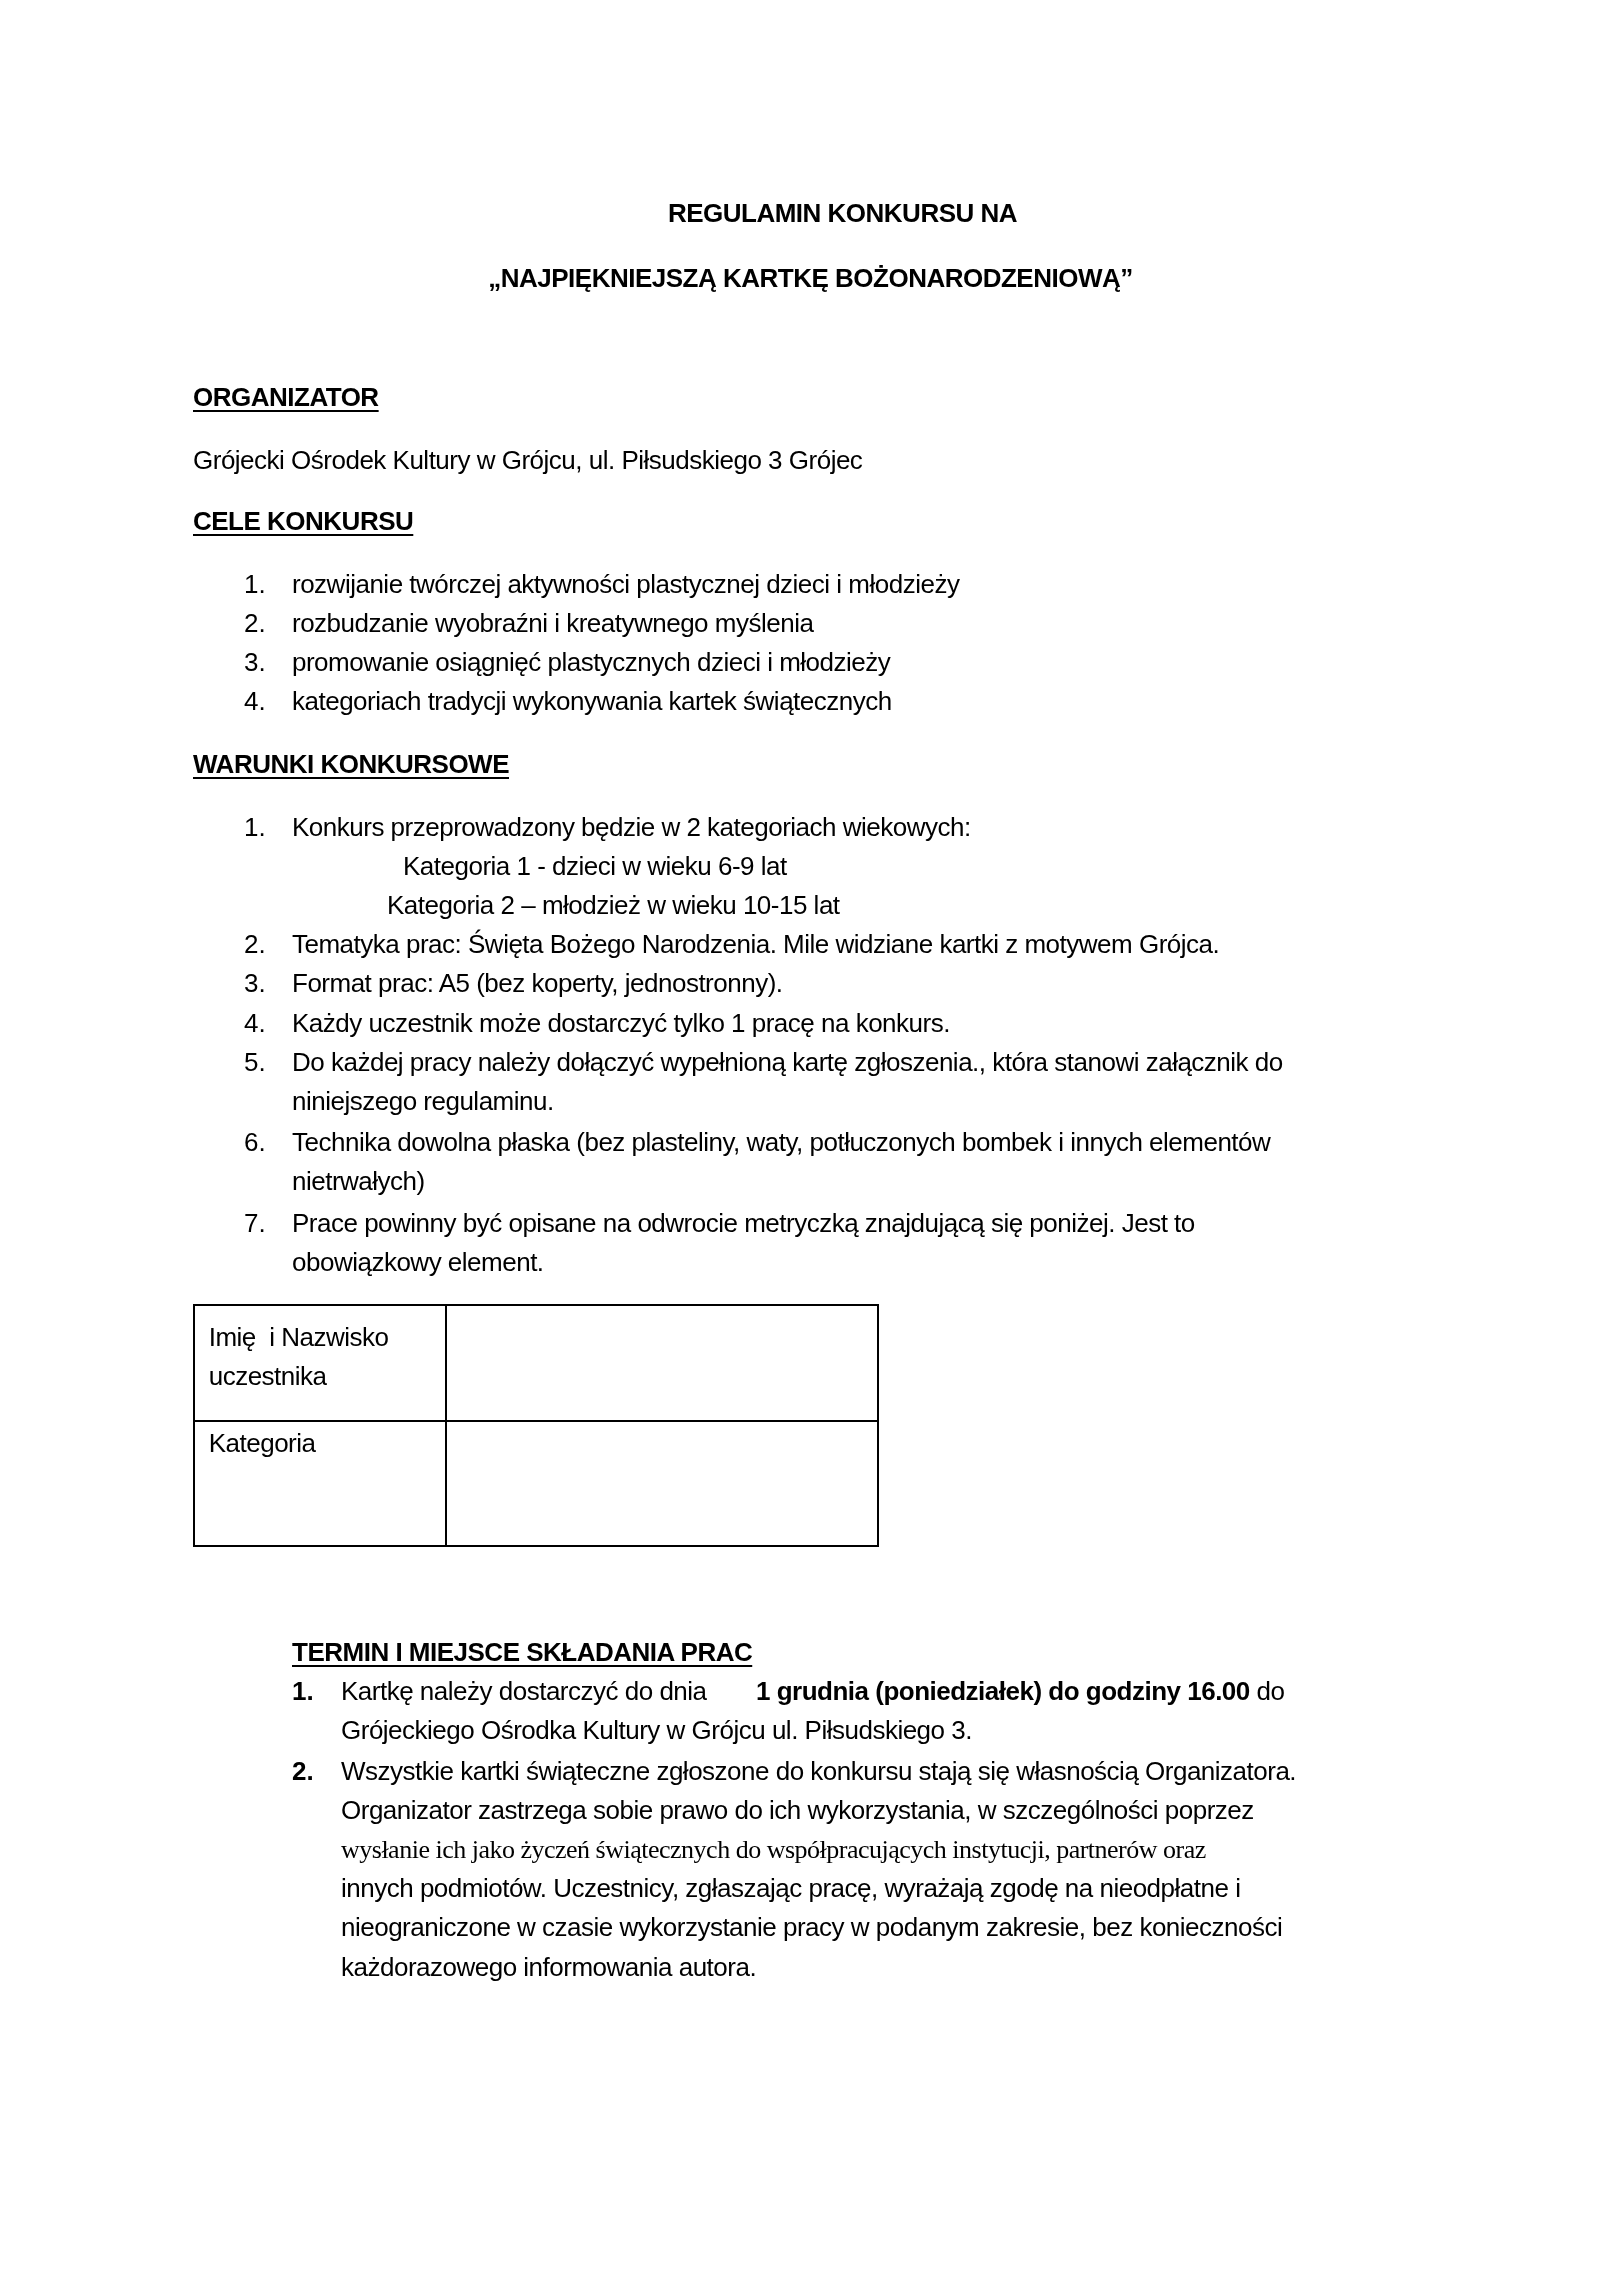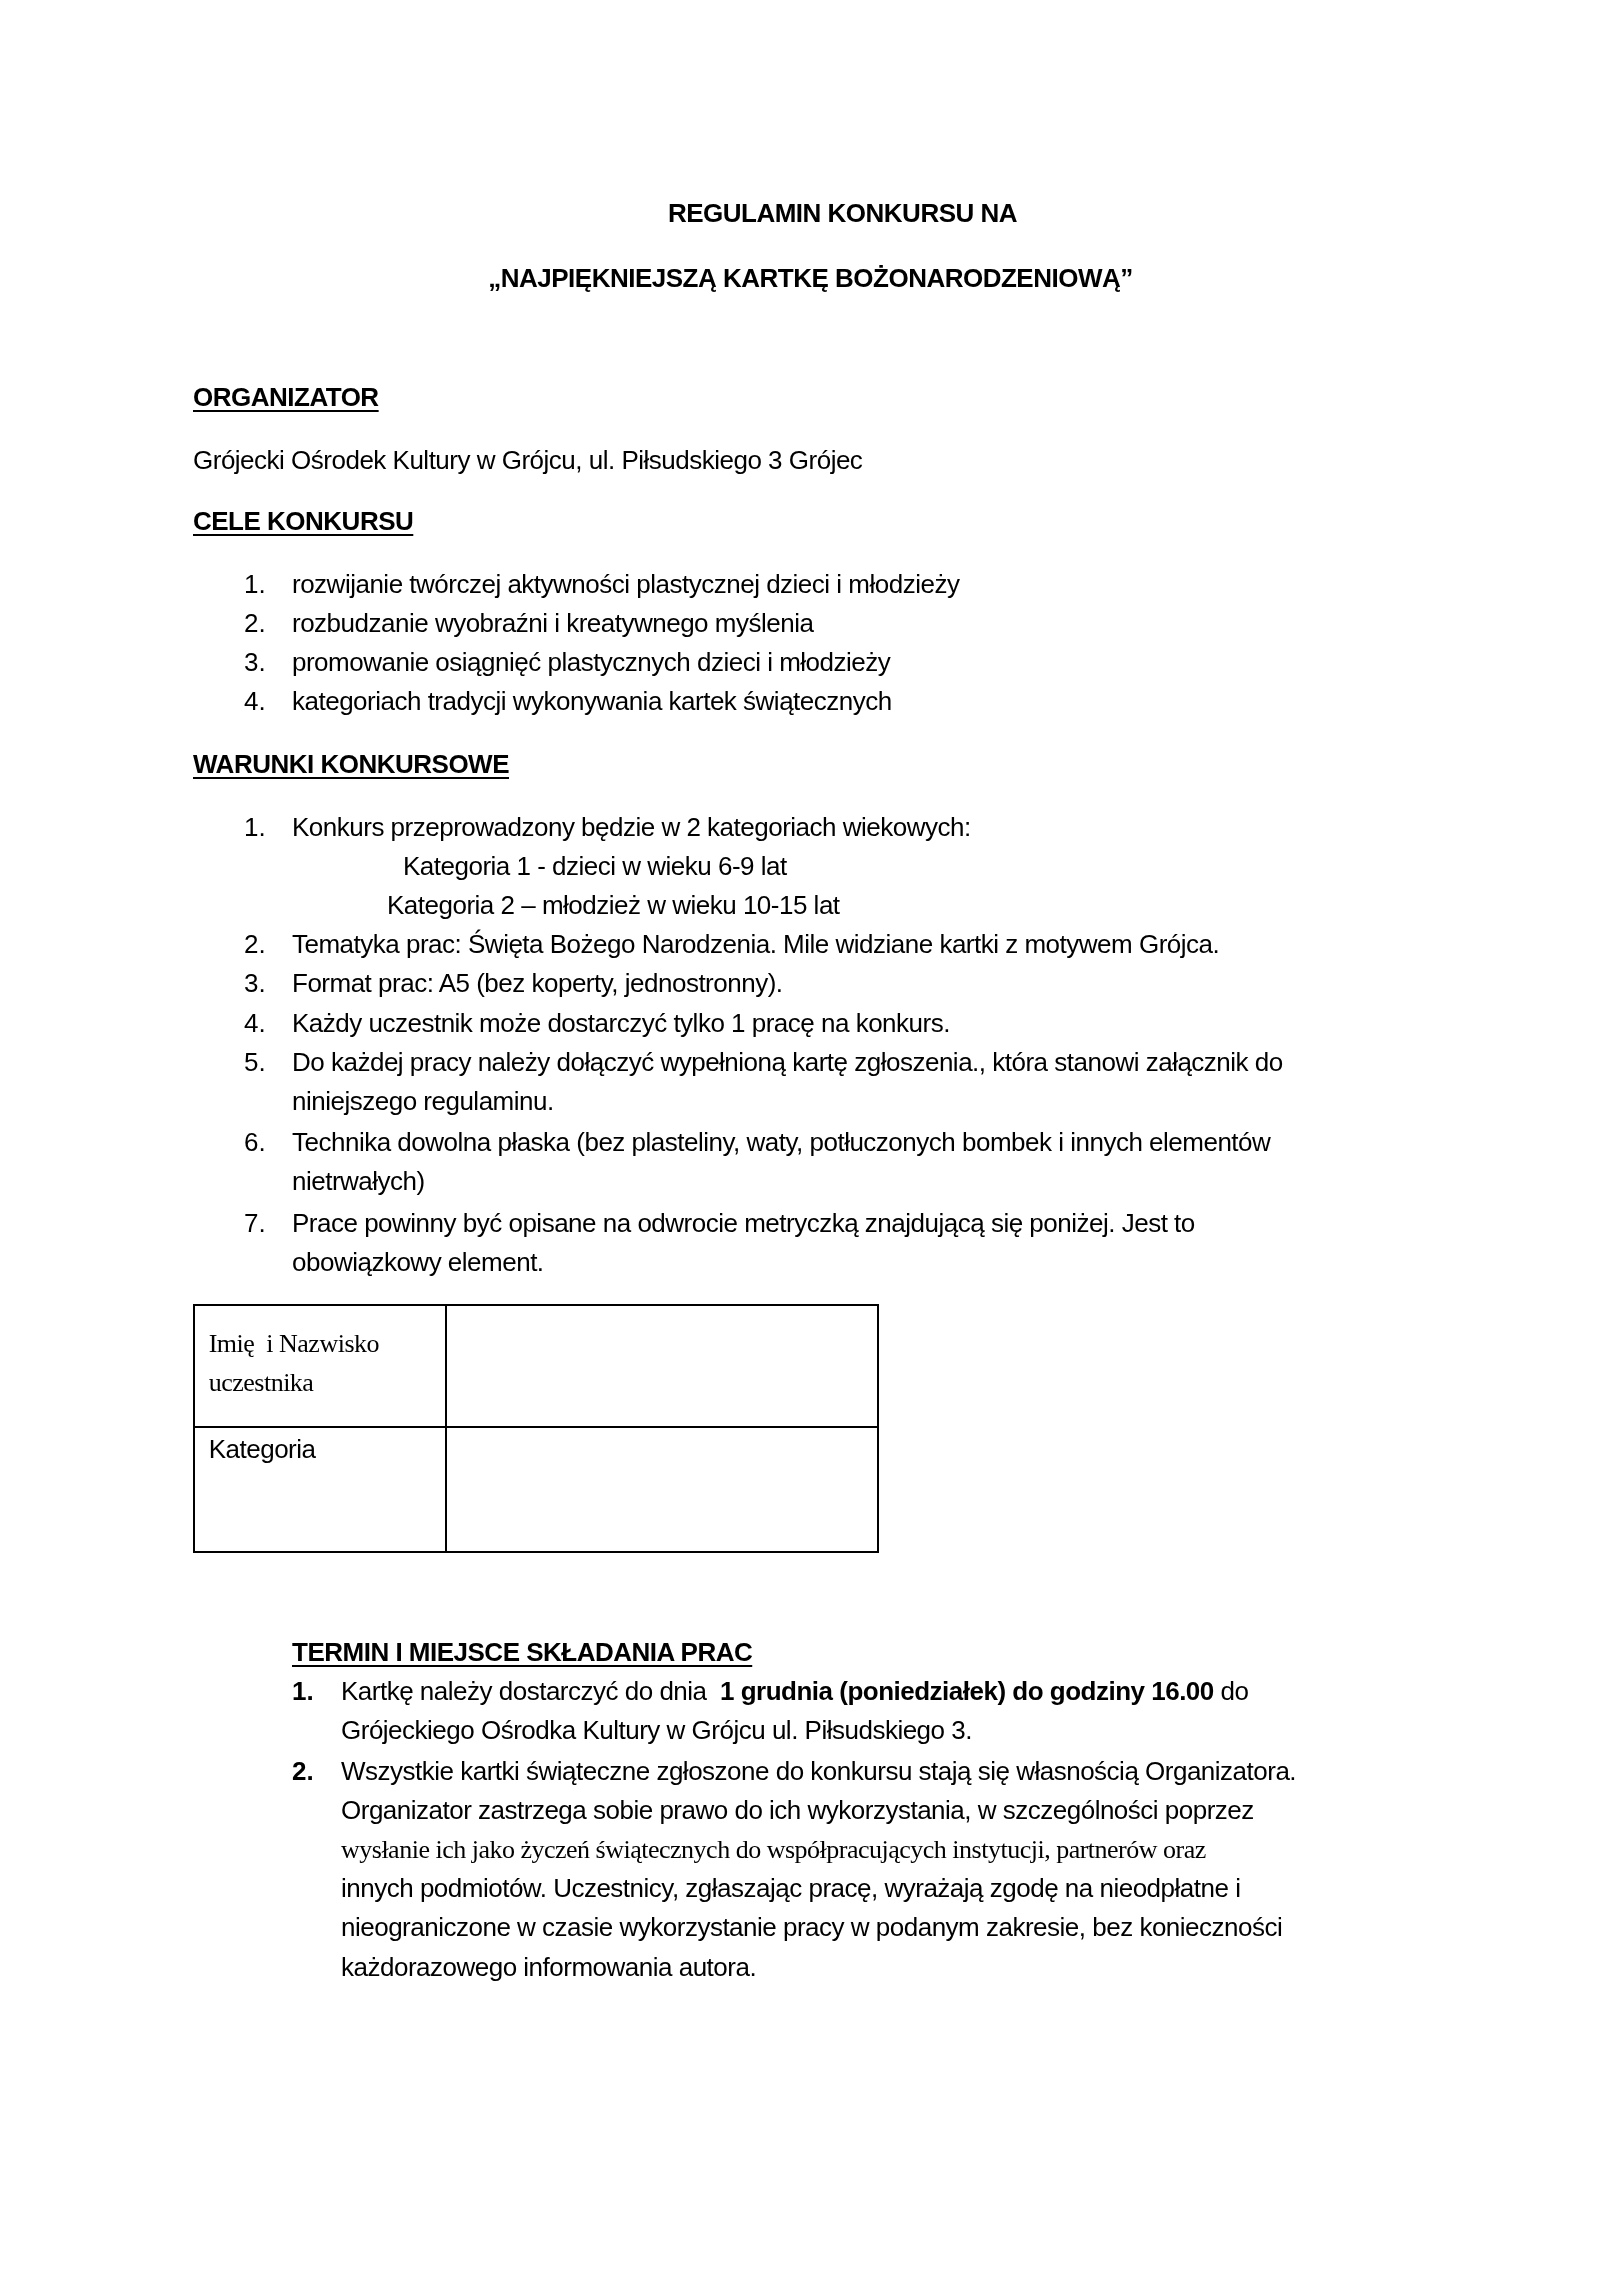--- a/index.html
+++ b/index.html
@@ -9,21 +9,21 @@
   .t { position: absolute; white-space: nowrap; font-size: 26px; line-height: 39px; letter-spacing: -0.5px; }
   .b { font-weight: bold; }
   .u { text-decoration: underline; text-underline-offset: 3.9px; text-decoration-thickness: 2px; }
   .center { left: 0; width: 1621px; text-align: center; }
   .num { position: absolute; white-space: nowrap; font-size: 26px; line-height: 39px; }
   table.metr { position: absolute; left: 193px; top: 1304px; border-collapse: collapse; }
   table.metr td { border: 2px solid #000; vertical-align: top; padding: 0 13.7px; font-size: 26px;
                   line-height: 39px; letter-spacing: -0.5px; }
   table.metr td.lab { width: 223px; }
   table.metr td.val { width: 402px; }
-  table.metr tr.r1 td { height: 102px; padding-top: 18px; font-family: Liberation Serif, serif; }
+  table.metr tr.r1 td { height: 102px; padding-top: 12px; }
   table.metr tr.r2 td { height: 121px; padding-top: 2px; }
 </style>
 </head>
 <body>
 
 <div class="page">
 
   <div class="t b center" style="top:194px;margin-left:32px;">REGULAMIN KONKURSU NA</div>
   <div class="t b center" style="top:259px;">„NAJPIĘKNIEJSZĄ KARTKĘ BOŻONARODZENIOWĄ”</div>
 
@@ -86,21 +86,21 @@
       </td>
       <td class="val"></td>
     </tr>
   </tbody>
     </table>
 
   <div class="t b u" style="left:292px; top:1633px;">TERMIN I MIEJSCE SKŁADANIA PRAC</div>
   <div>
     <div class="num b" style="left:292px; top:1672px;">1.</div>
     <div class="t" style="left:341px; top:1672px;">
-      <span style="white-space:pre;">Kartkę należy dostarczyć do dnia </span><span class="b" style="white-space:pre;"> 1 grudnia (poniedziałek) do godziny 16.00</span><span style="white-space:pre;margin-top:24px;"> do</span>
+      <span style="white-space:pre;">Kartkę należy dostarczyć do dnia </span><span class="b" style="white-space:pre;margin-left:36px;"> 1 grudnia (poniedziałek) do godziny 16.00</span><span style="white-space:pre;margin-top:24px;"> do</span>
     </div>
     <div class="t" style="left:341px; top:1711px;">Grójeckiego Ośrodka Kultury w Grójcu ul. Piłsudskiego 3.</div>
 
     <div class="num b" style="left:292px; top:1752px;">2.</div>
     <div class="t" style="left:341px; top:1752px;">Wszystkie kartki świąteczne zgłoszone do konkursu stają się własnością Organizatora.</div>
     <div class="t" style="left:341px; top:1791px;">Organizator zastrzega sobie prawo do ich wykorzystania, w szczególności poprzez</div>
     <div class="t" style="left:341px; top:1830px;font-family:Liberation Serif, serif;">wysłanie ich jako życzeń świątecznych do współpracujących instytucji, partnerów oraz</div>
     <div class="t" style="left:341px; top:1869px;">innych podmiotów. Uczestnicy, zgłaszając pracę, wyrażają zgodę na nieodpłatne i</div>
     <div class="t" style="left:341px; top:1908px;">nieograniczone w czasie wykorzystanie pracy w podanym zakresie, bez konieczności</div>
     <div class="t" style="left:341px; top:1948px;">każdorazowego informowania autora.</div>

